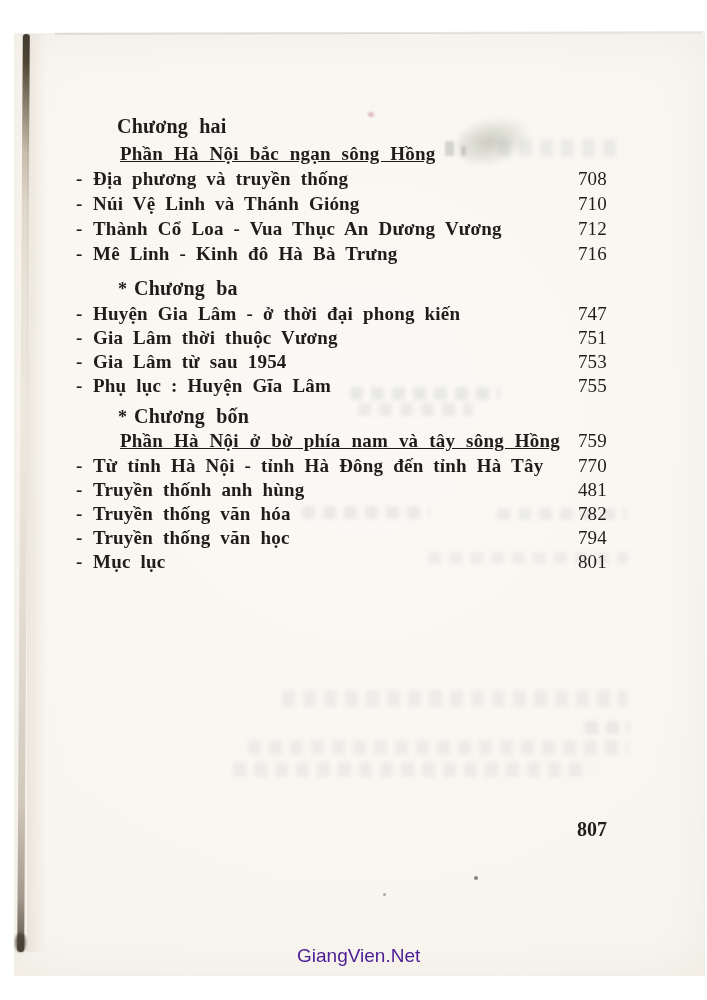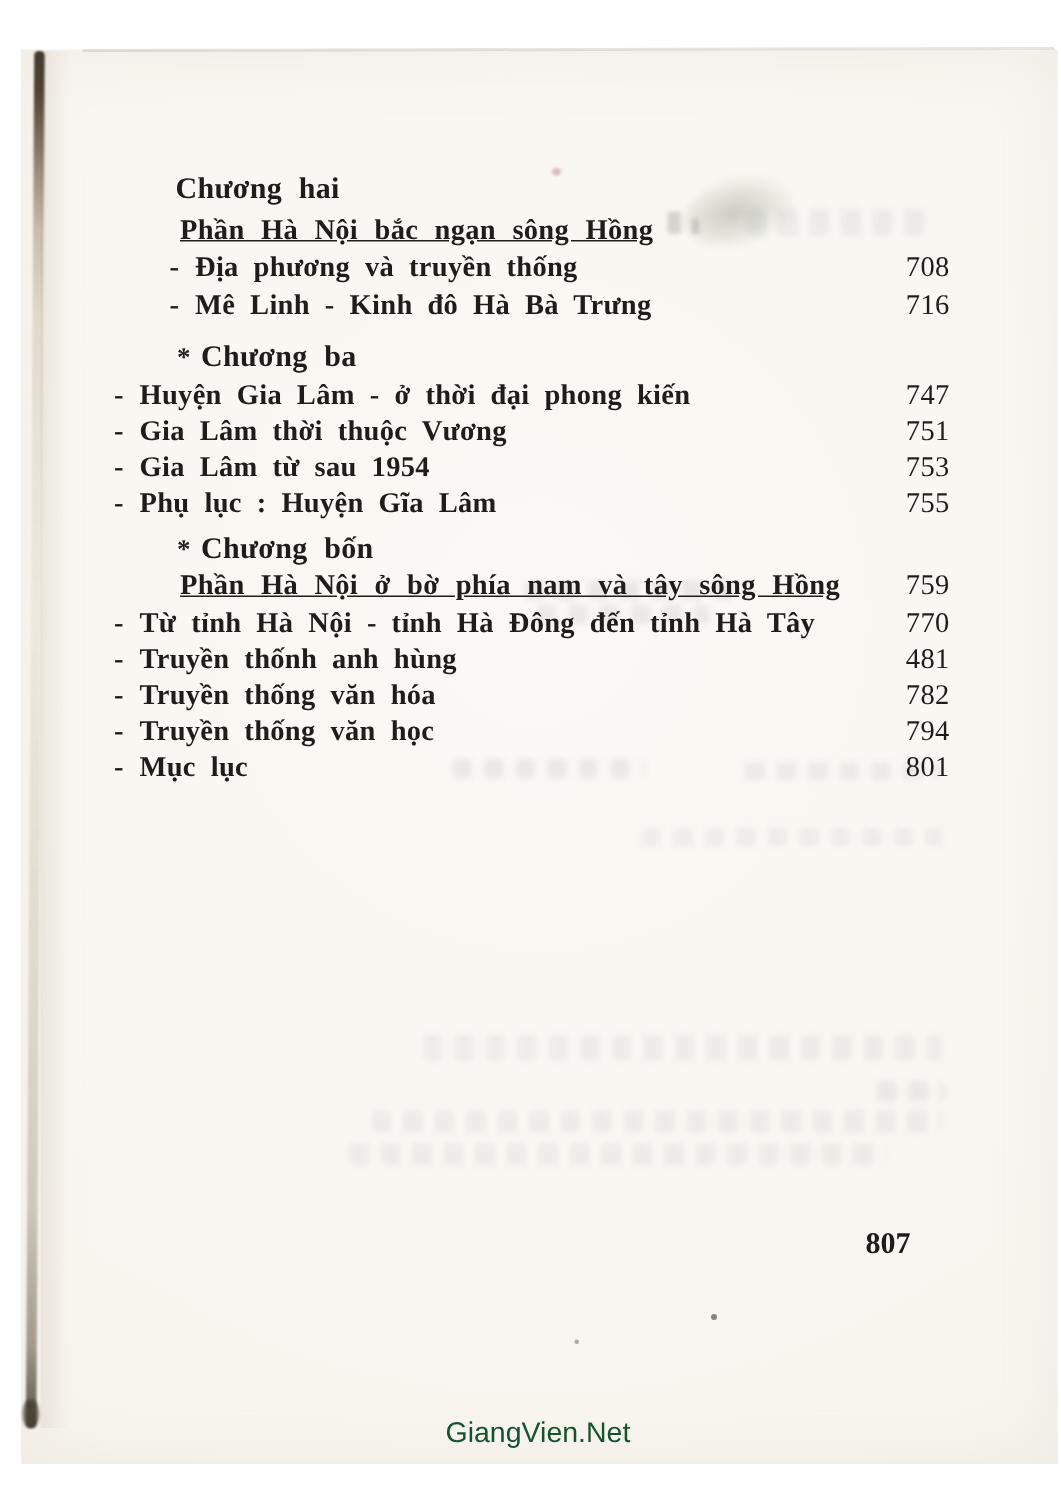--- a/index.html
+++ b/index.html
@@ -27,37 +27,37 @@
   .stain{position:absolute;left:455px;top:118px;width:75px;height:46px;border-radius:50%;
         transform:rotate(-14deg);filter:blur(2px);
         background:radial-gradient(ellipse at 45% 50%, rgba(108,114,92,0.32) 0%, rgba(138,144,122,0.16) 48%, rgba(150,155,135,0) 75%);}
   .speck{position:absolute;border-radius:50%;}
   
   .ghost{position:absolute;filter:blur(2px);border-radius:2px;
         background:repeating-linear-gradient(90deg, rgba(125,135,148,var(--o,0.12)) 0 13px, rgba(0,0,0,0) 13px 21px);}
   .ghost-tick{position:absolute;filter:blur(1.3px);background:rgba(118,124,114,0.28);border-radius:1px;}
   
   .content{position:absolute;left:0;top:0;width:707px;padding-top:114px;box-sizing:border-box;z-index:3;}
-  .section{padding-left:76px;padding-right:74px;}
+  .section{padding-left:76px;padding-right:100px;}
   .sec-1{margin-top:9px;}
   .sec-2{margin-top:6px;}
   .row{position:relative;white-space:nowrap;}
   .chapter{font-weight:bold;font-size:20px;word-spacing:6px;padding-left:41px;letter-spacing:0.2px;}
   .chapter.has-bullet{padding-left:42px;}
   .chapter .bullet{display:inline-block;width:16px;font-size:18px;}
   .sec-0 .chapter{height:27px;line-height:24px;}
   .sec-1 .chapter{height:26px;line-height:24px;}
   .sec-2 .chapter{height:25px;line-height:24px;}
   .title-row{font-weight:bold;font-size:19px;word-spacing:6px;letter-spacing:0.2px;}
   .title-row .label{padding-left:44px;text-decoration:underline;}
   .sec-0 .title-row{height:26px;line-height:25px;}
   .sec-1 .title-row{height:25px;line-height:24px;}
   .sec-2 .title-row{height:25px;line-height:24px;}
   .entry{font-weight:bold;font-size:19px;word-spacing:5px;letter-spacing:0.2px;}
-  .sec-0 .entry{height:25px;line-height:24px;margin-left:37px;}
+  .sec-0 .entry{height:25px;line-height:24px;}
   .sec-1 .entry{height:24px;line-height:23px;}
   .sec-2 .entry{height:24px;line-height:23px;}
   .entry .dash{display:inline-block;width:17px;}
   .pagenum{position:absolute;right:0;top:0;width:60px;text-align:right;font-weight:normal;}
   
   .folio{position:absolute;top:818px;right:100px;width:80px;text-align:right;
         font-size:20px;font-weight:bold;z-index:3;}
   .watermark{position:absolute;top:945px;left:297px;font-family:"Liberation Sans", sans-serif;
         font-size:19px;font-weight:500;z-index:3;}
 </style>
@@ -96,21 +96,29 @@
     <div class="row title-row">
       <span class="label">Phần Hà Nội bắc ngạn sông Hồng</span>
       <span class="pagenum"></span>
     </div>
     <div>
   <div class="row entry">
     <span class="dash">-</span><span class="label">Địa phương và truyền thống</span>
     <span class="pagenum">708</span>
   </div>
 
+  <div class="row entry">
+    <span class="dash">-</span><span class="label">Núi Vệ Linh và Thánh Gióng</span>
+    <span class="pagenum">710</span>
+  </div>
 
+  <div class="row entry">
+    <span class="dash">-</span><span class="label">Thành Cổ Loa - Vua Thục An Dương Vương</span>
+    <span class="pagenum">712</span>
+  </div>
 
   <div class="row entry">
     <span class="dash">-</span><span class="label">Mê Linh - Kinh đô Hà Bà Trưng</span>
     <span class="pagenum">716</span>
   </div>
 </div>
   </section>
 
   <section class="section sec-1">
     <div class="row chapter has-bullet">
@@ -170,14 +178,14 @@
 
   <div class="row entry">
     <span class="dash">-</span><span class="label">Mục lục</span>
     <span class="pagenum">801</span>
   </div>
 </div>
   </section>
 </main>
 
   <div class="folio">807</div>
-  <div class="watermark" style="color: #14532d;">GiangVien.Net</div>
+  <div class="watermark" style="color: #4c1d95;">GiangVien.Net</div>
 </div>
 
 </body></html>

